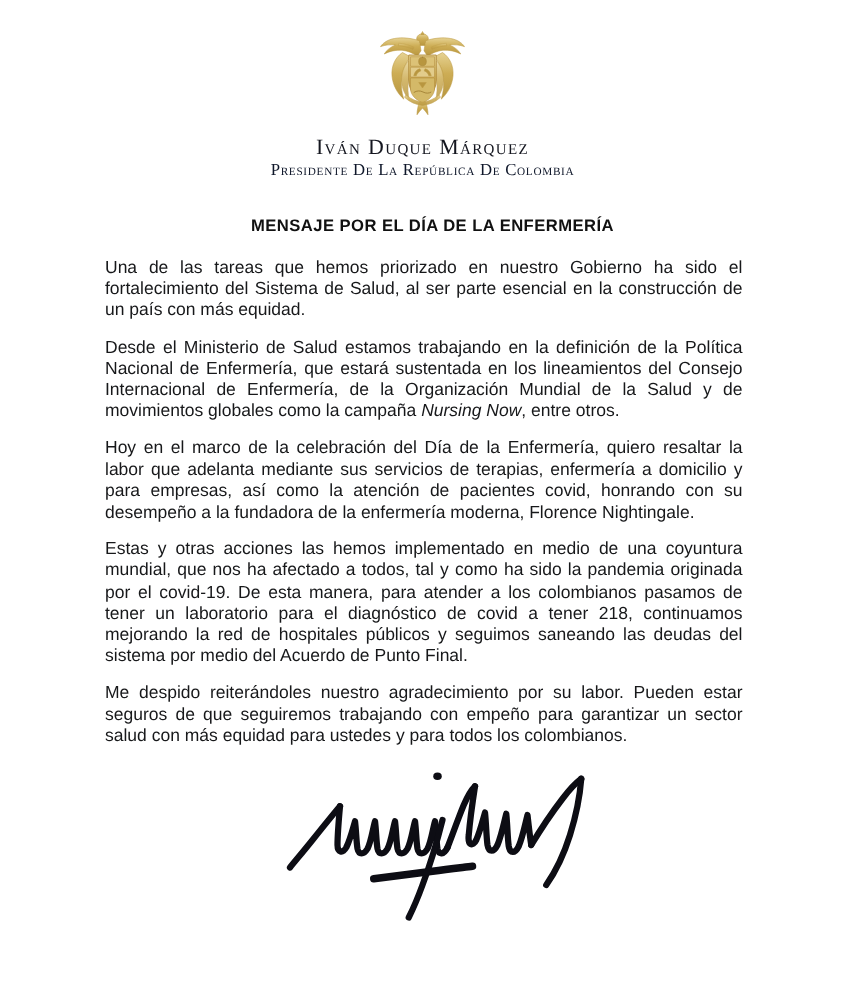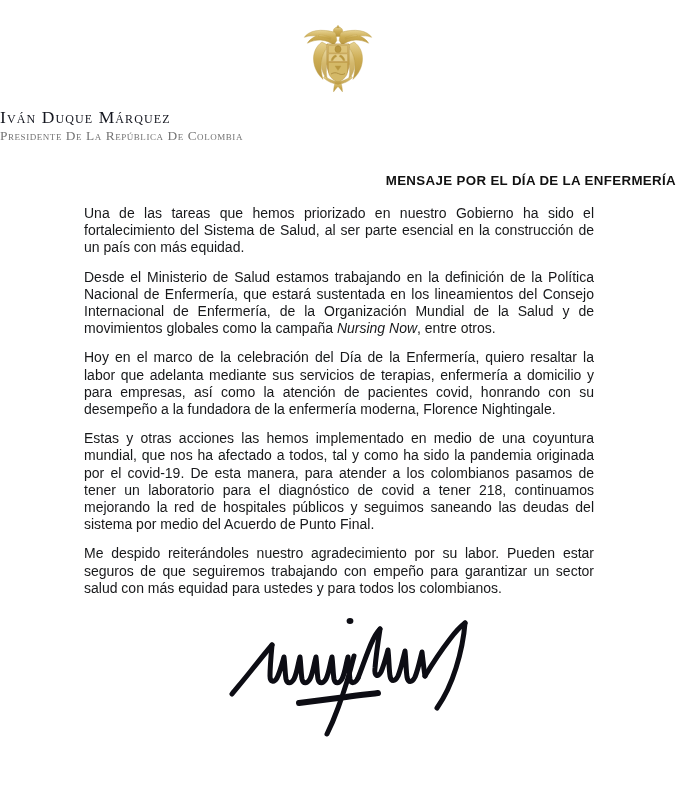--- a/index.html
+++ b/index.html
@@ -18,20 +18,21 @@
   .page {
     width: 676px;
     height: 785px;
     position: relative;
     background: #ffffff;
   }
 
   
   .letterhead {
     padding-top: 22px;
+    text-align: center;
   }
   .crest {
     width: 86px;
     height: 74px;
     margin: 0 auto;
     display: block;
   }
   .president-name {
     margin-top: 12px;
     font-family: "Liberation Serif", serif;
@@ -43,29 +44,29 @@
     line-height: 1.05;
     white-space: nowrap;
   }
   .president-title {
     margin-top: 3px;
     font-family: "Liberation Serif", serif;
     font-size: 13.4px;
     letter-spacing: 0.55px;
     font-variant: small-caps;
     text-transform: capitalize;
-    color: #737373;
+    color: #0f172a;
     line-height: 1.05;
     white-space: nowrap;
   }
 
   
   .doc-title {
     margin-top: 30px;
-    text-align: right;
+    text-align: center;
     font-size: 13.3px;
     font-weight: bold;
     letter-spacing: 0.35px;
     color: #111111;
     padding-left: 16px;
   }
 
   
   .body-copy {
     position: absolute;

